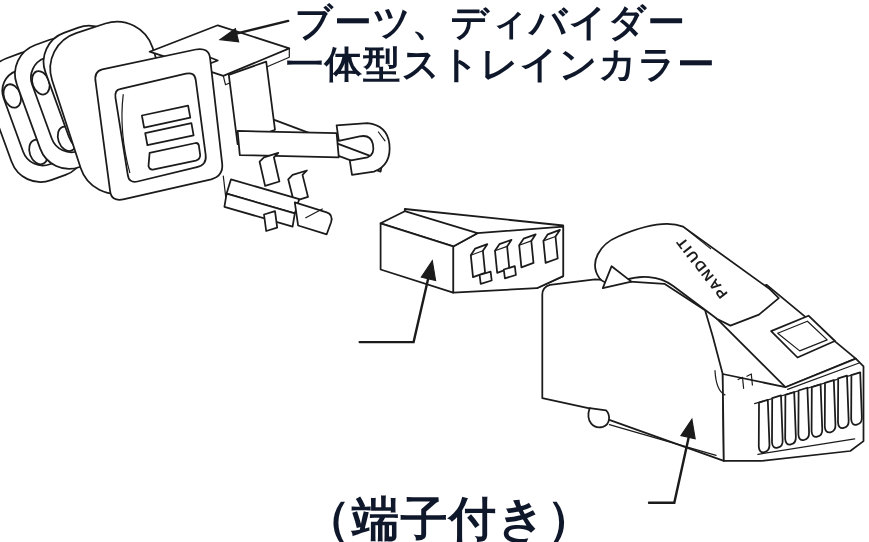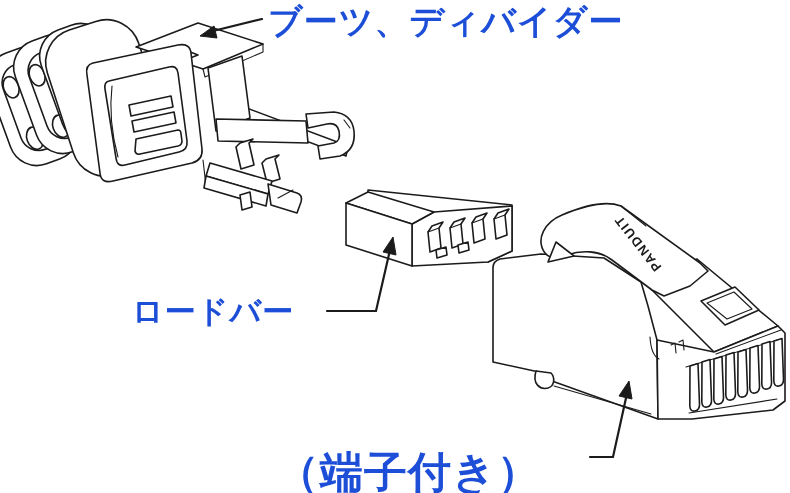--- a/index.html
+++ b/index.html
@@ -2,21 +2,21 @@
 <html><head>
 <meta charset="utf-8">
 <style>
   html,body{margin:0;padding:0;background:#fff;}
   .stage{
     position:relative;width:790px;height:493px;background:#ffffff;overflow:hidden;
     font-family:"Liberation Sans","DejaVu Sans",sans-serif;
   }
   .stage svg{position:absolute;left:0;top:0;}
   .jp{
-    position:absolute;font-weight:bold;color:#1d4ed8;white-space:nowrap;
+    position:absolute;font-weight:bold;color:#0f172a;white-space:nowrap;
     letter-spacing:1px;line-height:1;
   }
   #lbl-boot1{left:268px;top:4px;font-size:34px;}
   #lbl-boot2{left:260px;top:42px;font-size:34px;}
   #lbl-load{left:132px;top:296px;font-size:31px;}
   #lbl-plug1{left:266px;top:409px;font-size:33px;}
   #lbl-plug2{left:276px;top:451px;font-size:43px;}
   .ln{fill:#ffffff;stroke:#1b1b1b;stroke-width:1.6;stroke-linejoin:round;stroke-linecap:round;}
   .thin{fill:none;stroke:#1b1b1b;stroke-width:1.1;stroke-linejoin:round;stroke-linecap:round;}
   .leader{fill:none;stroke:#1b1b1b;stroke-width:2.2;stroke-linecap:round;}
@@ -145,15 +145,15 @@
       <path class="leader" d="M327,311 L376,311 L390,250"></path>
       <polygon class="head" points="393,237 396,255 383,252"></polygon>
     </g>
     <g>
       <path class="leader" d="M590,457 L613,457 L626,398"></path>
       <polygon class="head" points="629,381 632,399 619,396"></polygon>
     </g>
   </svg>
 
   <div class="jp" id="lbl-boot1">ブーツ、ディバイダー</div>
-  <div class="jp" id="lbl-load">ロードバー</div>
+  <div class="jp" id="lbl-boot2">一体型ストレインカラー</div>
   <div class="jp" id="lbl-plug2">（端子付き）</div>
 </div>
 
 </body></html>

